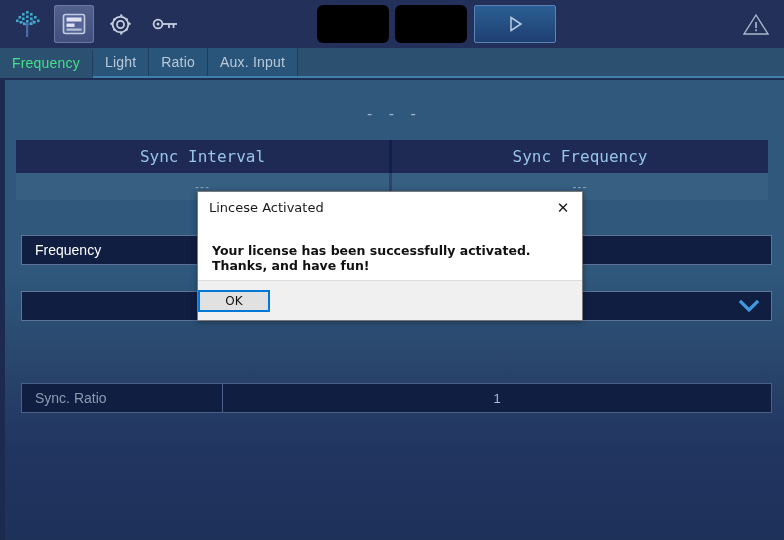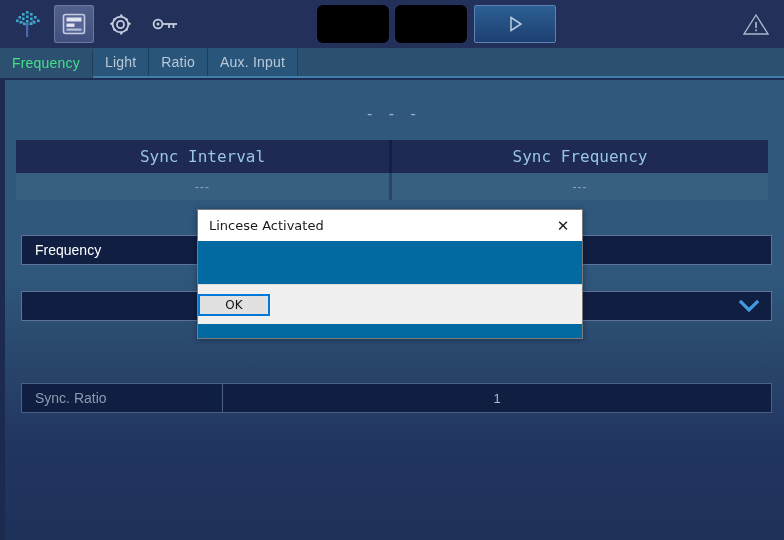--- a/index.html
+++ b/index.html
@@ -162,28 +162,27 @@
     padding-right: 0;
     border: 1px solid #4a6087;
     border-left: none;
     color: #a9bccf;
     font-size: 13px;
   }
 
   
   #dialog {
     position: absolute;
-    left: 197px; top: 209px;
+    left: 197px; top: 191px;
     width: 386px; height: 130px;
-    background: #0369a1;
+    background: #f97316;
     border: 1px solid #7a7a7a;
     box-shadow: 0 1px 6px rgba(0,0,0,0.35);
     display: flex; flex-direction: column;
     font-family: "DejaVu Sans", sans-serif;
-    gap: 43px;
   }
   #dialog-titlebar {
     height: 31px;
     display: flex; align-items: center;
     padding-left: 11px;
     background: #ffffff;
   }
   #dialog-title {
     flex: 1;
     font-size: 13px;
@@ -343,18 +342,21 @@
       <div class="row-label dim">Sync. Ratio</div>
       <div class="row-field">1</div>
     </div>
   </div>
 
   <div id="dialog">
     <div id="dialog-titlebar">
       <div id="dialog-title">Lincese Activated</div>
       <div id="dialog-close">✕</div>
     </div>
+    <div id="dialog-body">
+      <div id="dialog-message">Your license has been successfully activated. Thanks, and have fun!</div>
+    </div>
     <div id="dialog-footer">
       <div id="ok-button">OK</div>
     </div>
   </div>
 
 </div>
 
 </body></html>

